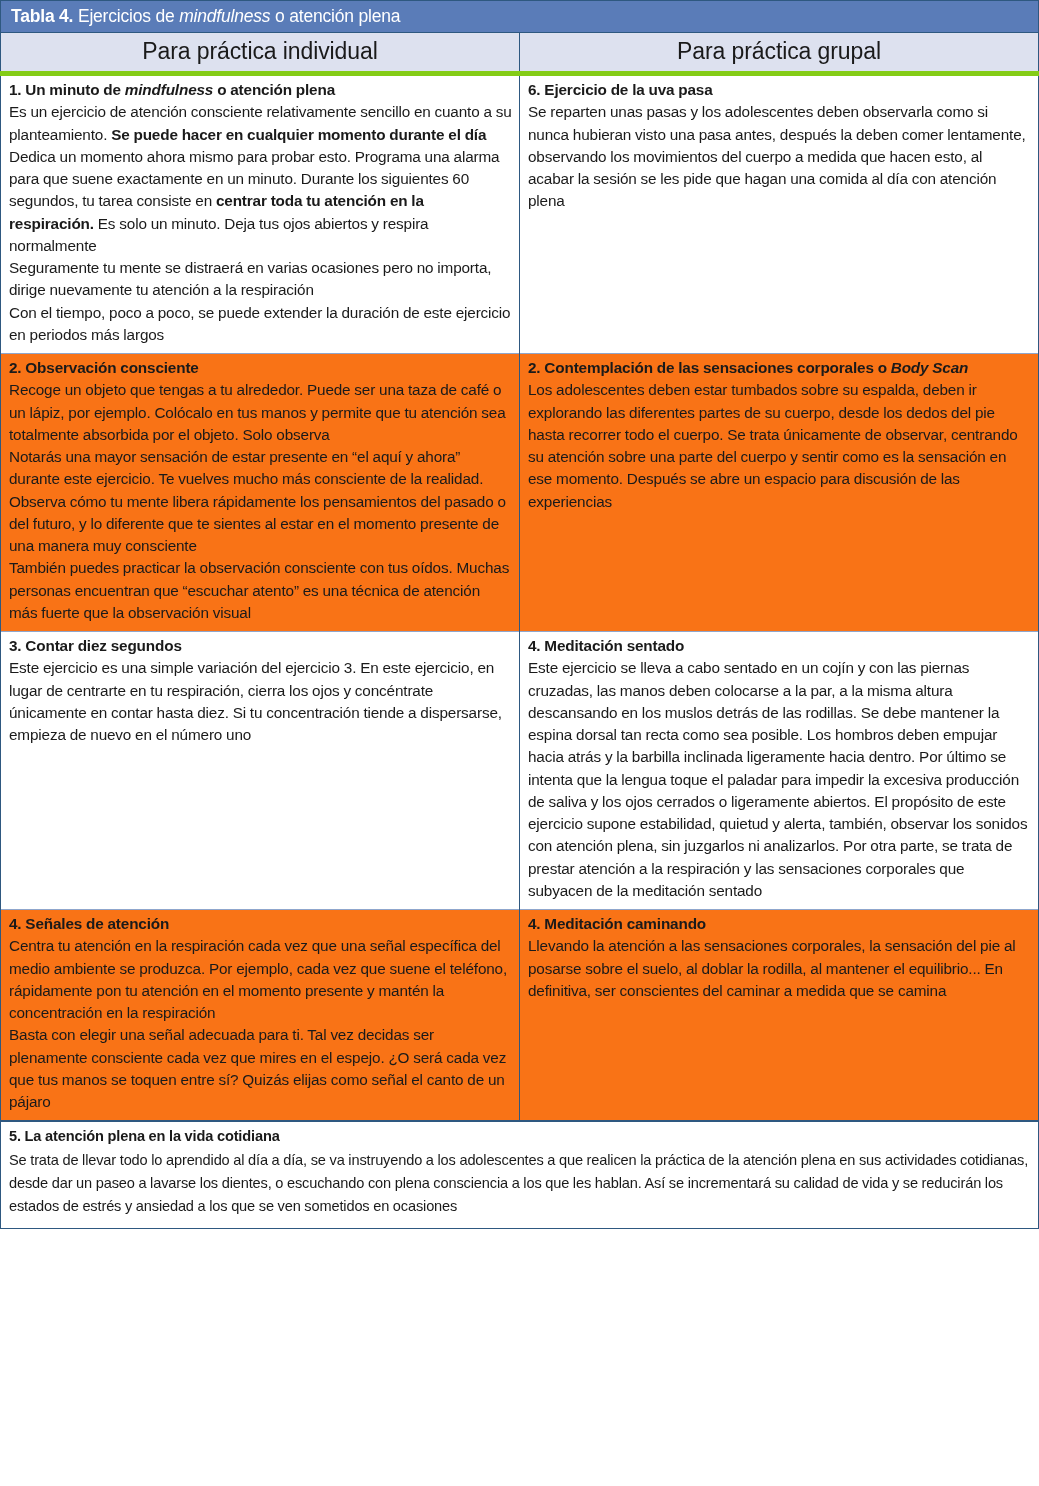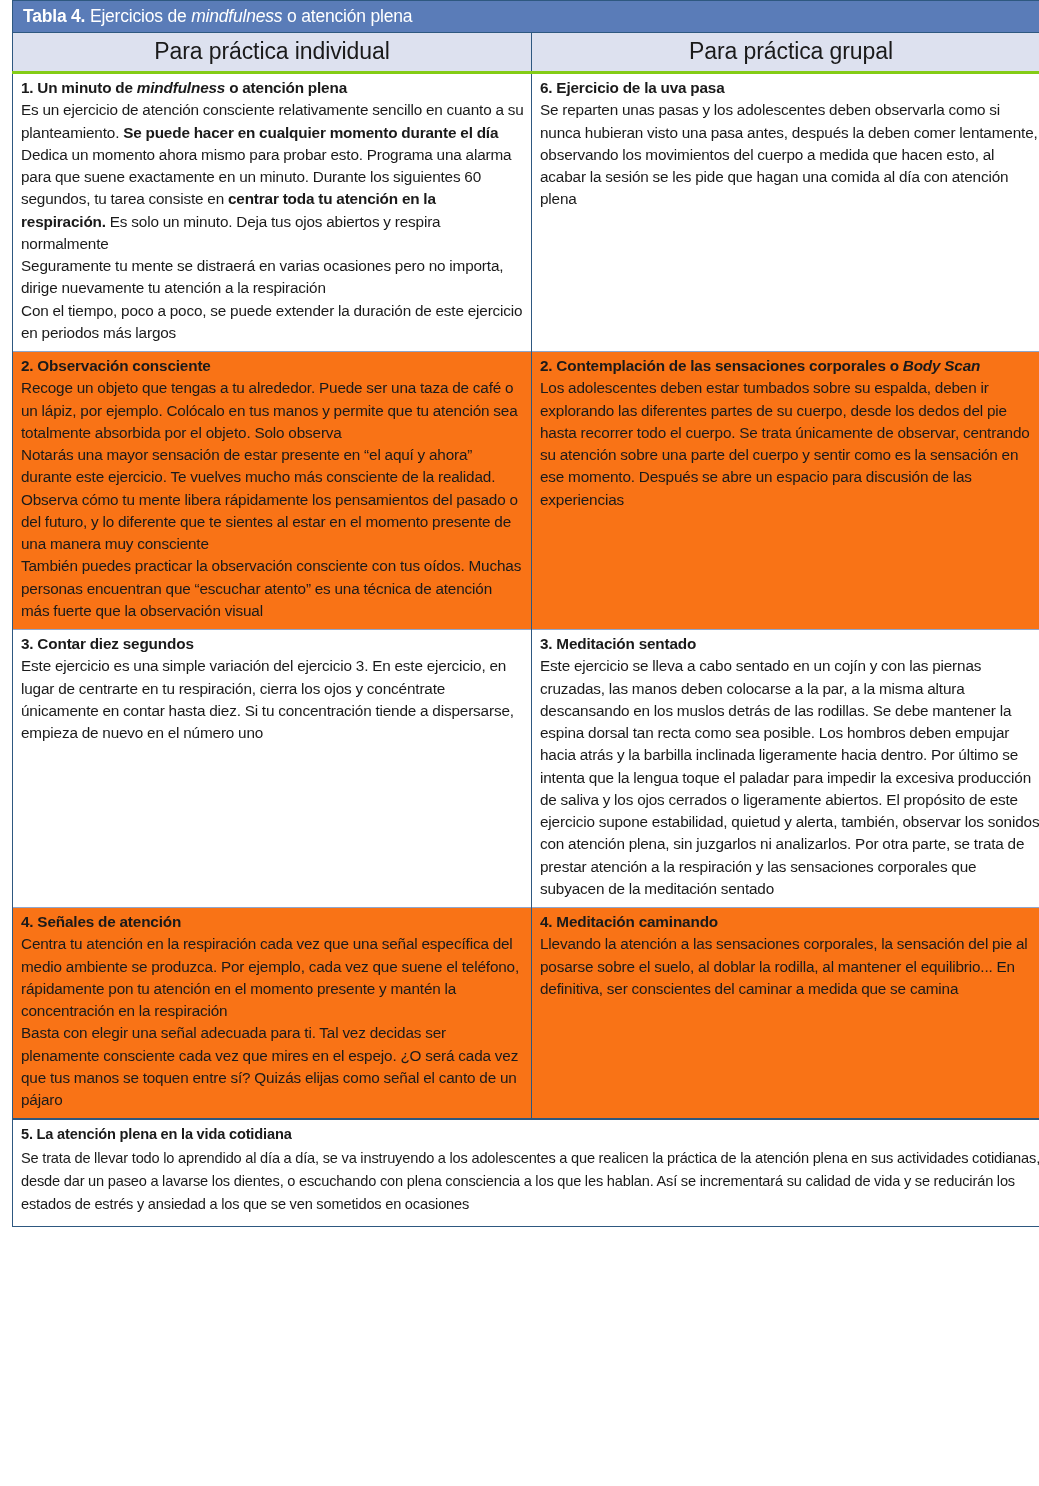--- a/index.html
+++ b/index.html
@@ -14,21 +14,20 @@
     color: #1a1a1a;
     overflow: hidden;
   }
 
   .table-wrap {
     position: relative;
     width: 905px;
     height: 1486px;
     box-sizing: border-box;
     background: #ffffff;
-    padding-left: 12px;
   }
 
   table.tbl {
     width: 1039px;
     border-collapse: collapse;
     table-layout: fixed;
   }
 
   
   .title-bar {
@@ -69,21 +68,21 @@
     border-left: 1px solid #2e5880;
     border-right: 1px solid #2e5880;
     border-top: 1px solid #8fa6cc;
     border-bottom: none;
     letter-spacing: -0.15px;
     word-spacing: -0.2px;
   }
   tr.row-white td.cell { background: #ffffff; }
   tr.row-tint  td.cell { background: #f97316; }
 
-  tr.first-body td.cell { border-top: 3px solid #84cc16; }
+  tr.first-body td.cell { border-top: 5px solid #84cc16; }
 
   
   td.cell.full-row {
     border-top: 2px solid #2e5880;
     border-bottom: 1px solid #2e5880;
     font-size: 14.6px;
     line-height: 1.60;
     padding: 3px 8px 9px 8px;
   }
 
@@ -141,21 +140,21 @@
             <span class="cell-title"><span>2. Contemplación de las sensaciones corporales o </span><span class="ital">Body Scan</span></span>
             <span class="para"><span>Los adolescentes deben estar tumbados sobre su espalda, deben ir explorando las diferentes partes de su cuerpo, desde los dedos del pie hasta recorrer todo el cuerpo. Se trata únicamente de observar, centrando su atención sobre una parte del cuerpo y sentir como es la sensación en ese momento. Después se abre un espacio para discusión de las experiencias</span></span>
           </td>
         </tr>
         <tr class="row-white">
           <td class="cell col-left">
             <span class="cell-title"><span>3. Contar diez segundos</span></span>
             <span class="para"><span>Este ejercicio es una simple variación del ejercicio 3. En este ejercicio, en lugar de centrarte en tu respiración, cierra los ojos y concéntrate únicamente en contar hasta diez. Si tu concentración tiende a dispersarse, empieza de nuevo en el número uno</span></span>
           </td>
           <td class="cell col-right">
-            <span class="cell-title"><span>3. Meditación sentado</span></span>
+            <span class="cell-title"><span>4. Meditación sentado</span></span>
             <span class="para"><span>Este ejercicio se lleva a cabo sentado en un cojín y con las piernas cruzadas, las manos deben colocarse a la par, a la misma altura descansando en los muslos detrás de las rodillas. Se debe mantener la espina dorsal tan recta como sea posible. Los hombros deben empujar hacia atrás y la barbilla inclinada ligeramente hacia dentro. Por último se intenta que la lengua toque el paladar para impedir la excesiva producción de saliva y los ojos cerrados o ligeramente abiertos. El propósito de este ejercicio supone estabilidad, quietud y alerta, también, observar los sonidos con atención plena, sin juzgarlos ni analizarlos. Por otra parte, se trata de prestar atención a la respiración y las sensaciones corporales que subyacen de la meditación sentado</span></span>
           </td>
         </tr>
         <tr class="row-tint">
           <td class="cell col-left">
             <span class="cell-title"><span>4. Señales de atención</span></span>
             <span class="para"><span>Centra tu atención en la respiración cada vez que una señal específica del medio ambiente se produzca. Por ejemplo, cada vez que suene el teléfono, rápidamente pon tu atención en el momento presente y mantén la concentración en la respiración</span></span>
             <span class="para"><span>Basta con elegir una señal adecuada para ti. Tal vez decidas ser plenamente consciente cada vez que mires en el espejo. ¿O será cada vez que tus manos se toquen entre sí? Quizás elijas como señal el canto de un pájaro</span></span>
           </td>
           <td class="cell col-right">

